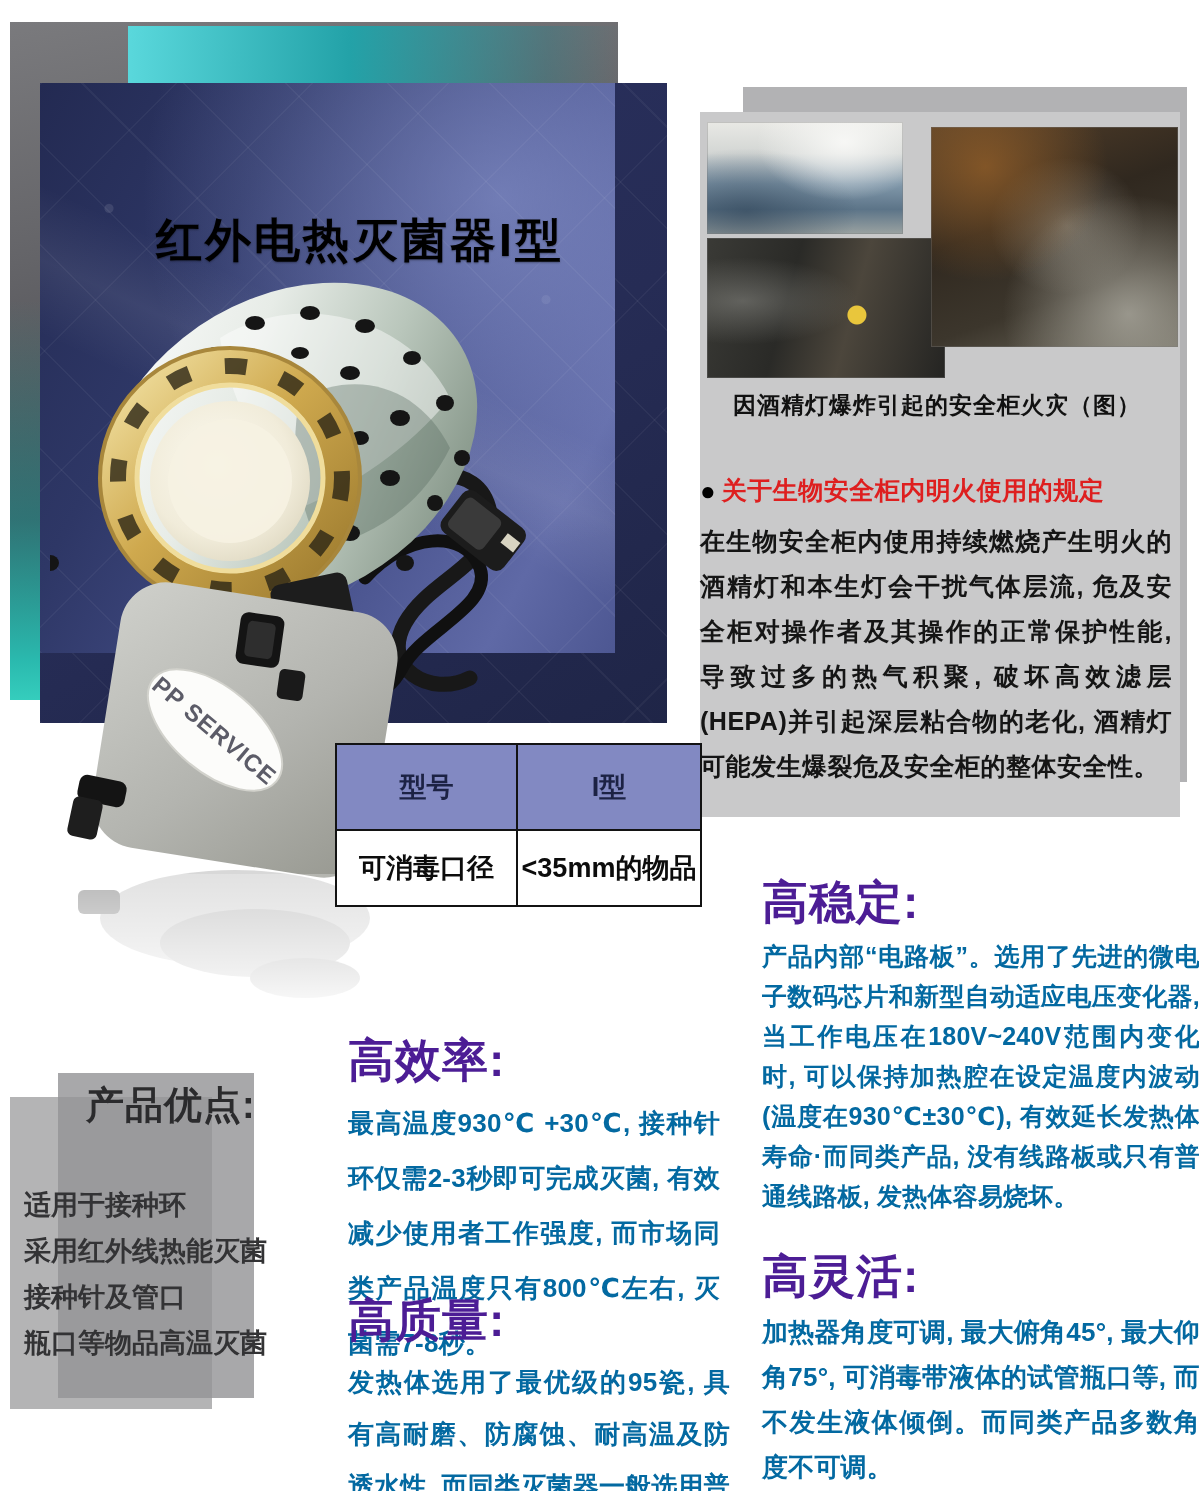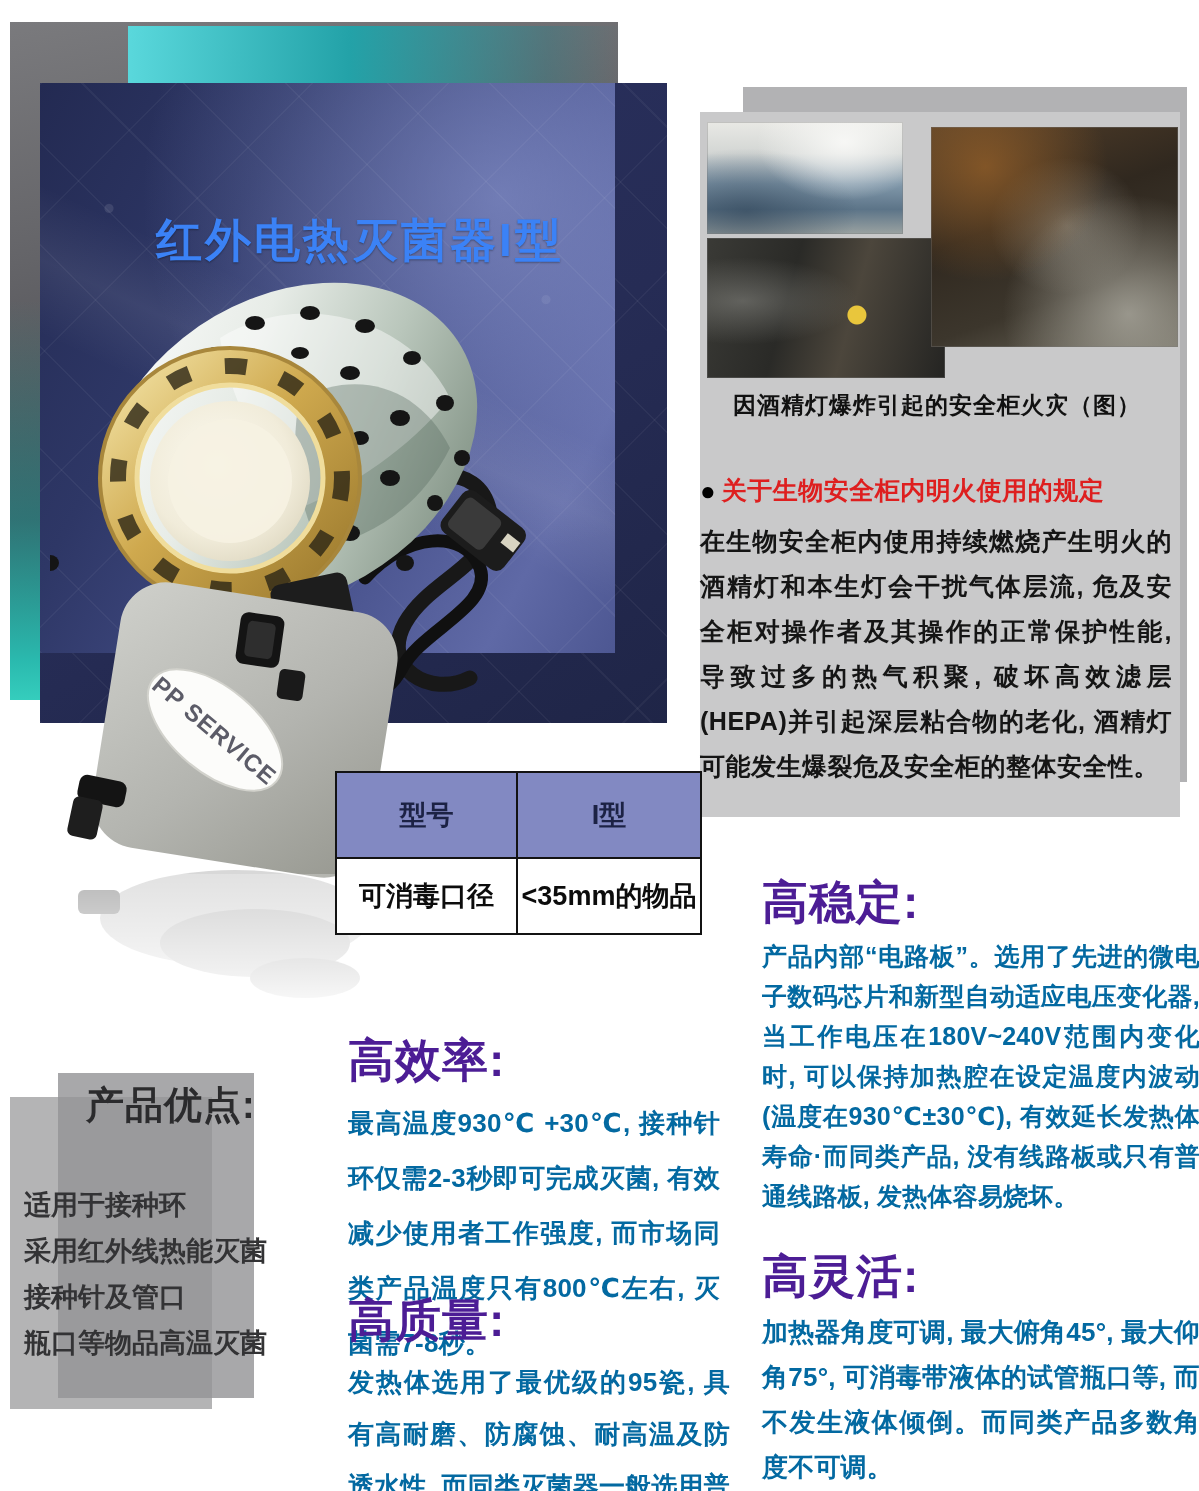--- a/index.html
+++ b/index.html
@@ -38,21 +38,21 @@
     background:
       radial-gradient(circle at 12% 22%,rgba(255,255,255,.10) 4px,rgba(255,255,255,0) 5px),
       radial-gradient(circle at 72% 64%,rgba(255,255,255,.08) 5px,rgba(255,255,255,0) 6px),
       radial-gradient(circle at 38% 82%,rgba(255,255,255,.08) 4px,rgba(255,255,255,0) 5px),
       radial-gradient(circle at 88% 38%,rgba(255,255,255,.07) 4px,rgba(255,255,255,0) 5px),
       repeating-linear-gradient(45deg,rgba(255,255,255,.045) 0 1.5px,transparent 1.5px 72px),
       repeating-linear-gradient(135deg,rgba(255,255,255,.04) 0 1.5px,transparent 1.5px 96px);
   }
   .hero-title{
     left:120px;top:210px;width:480px;text-align:center;
-    font-size:46px;font-weight:700;color:#3b82f6;letter-spacing:3px;white-space:nowrap;
+    font-size:46px;font-weight:700;color:#000000;letter-spacing:3px;white-space:nowrap;
     text-shadow:0 1px 2px rgba(0,0,0,.35);
   }
 
   
   .fire-back{left:743px;top:87px;width:444px;height:695px;background:#b2b2b4;}
   .fire-front{left:700px;top:112px;width:480px;height:705px;background:#c9c9ca;}
   .photo{box-shadow:0 0 0 1px rgba(120,120,120,.35) inset;}
   .photo1{
     left:707px;top:122px;width:196px;height:112px;
     background:
@@ -84,21 +84,21 @@
   .reg{left:700px;top:474px;width:472px;}
   .reg-head{display:flex;align-items:center;gap:6px;}
   .reg-bullet{font-size:26px;color:#000;line-height:1;}
   .reg-title{font-size:25px;font-weight:700;color:#de1f1f;letter-spacing:.5px;white-space:nowrap;}
   .reg-body{
     margin-top:12px;font-size:25px;font-weight:600;color:#151515;
     line-height:45px;letter-spacing:.5px;text-align:justify;
   }
 
   
-  .spec{left:335px;top:743px;width:357px;border-collapse:collapse;table-layout:fixed;margin-top:28px;}
+  .spec{left:335px;top:743px;width:357px;border-collapse:collapse;table-layout:fixed;}
   .spec td{border:2.5px solid #131313;text-align:center;vertical-align:middle;background:#fff;}
   .spec .hd{background:#8289c2;color:#1c2244;font-size:27px;font-weight:700;height:82px;}
   .spec .cell{font-size:27px;font-weight:700;color:#0c0c0c;height:72px;}
   .spec .c1{width:177px;} .spec .c2{width:180px;}
 
   
   .adv-back{left:58px;top:1073px;width:196px;height:325px;background:#a8a8aa;}
   .adv-front{left:10px;top:1097px;width:202px;height:312px;background:rgba(148,148,150,0.70);}
   .adv-head{left:86px;top:1080px;font-size:38px;font-weight:700;color:#2b2b2d;letter-spacing:1px;}
   .adv-items{left:24px;top:1182px;width:300px;font-size:27px;font-weight:600;color:#333335;line-height:46px;white-space:nowrap;}

